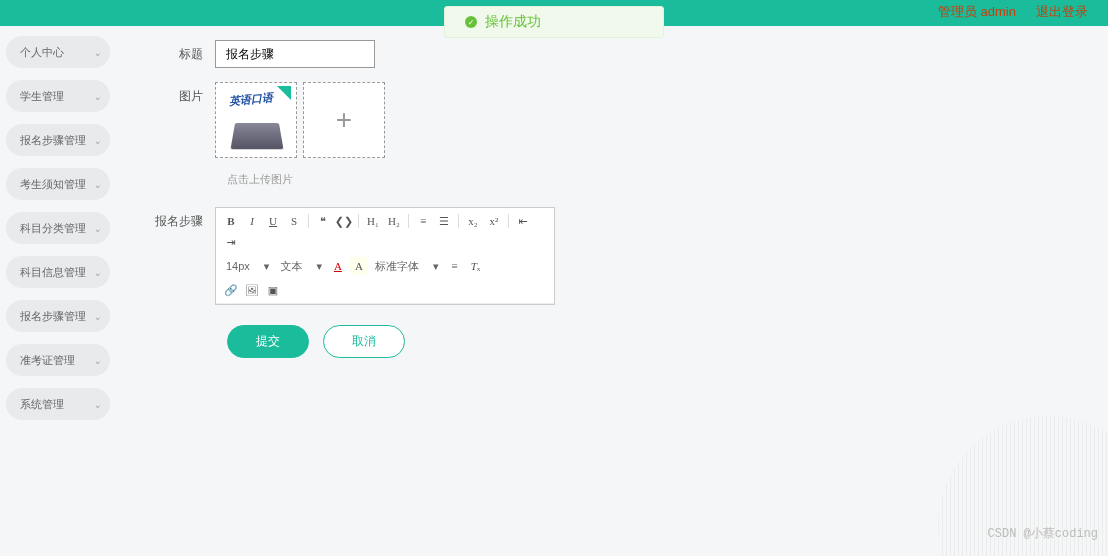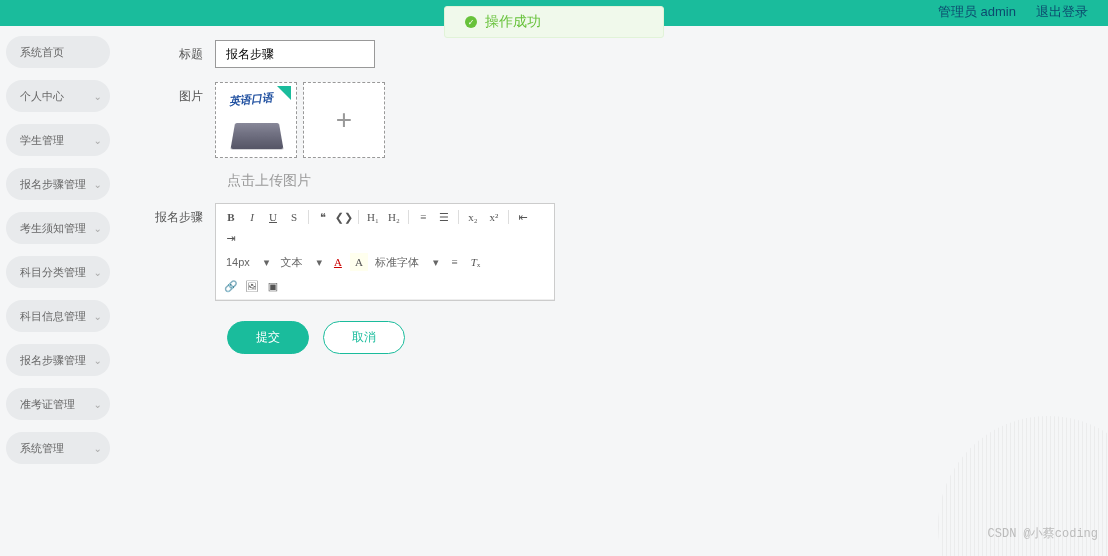--- a/index.html
+++ b/index.html
@@ -1,40 +1,40 @@
 <!DOCTYPE html>
 <html><head>
   <meta charset="utf-8">
   <style>
     * { margin: 0; padding: 0; box-sizing: border-box; }
     body { font-family: "Microsoft YaHei", Arial, sans-serif; font-size: 12px; background: #f5f6f7; width: 1108px; height: 556px; overflow: hidden; position: relative; }
     
     .topbar { height: 26px; background: #1abc9c; width: 100%; }
-    .header-right { position: absolute; right: 20px; top: 3px; display: flex; gap: 20px; font-size: 13px; color: #0c4a6e; }
+    .header-right { position: absolute; right: 20px; top: 3px; display: flex; gap: 20px; font-size: 13px; color: #c2410c; }
     .header-link { cursor: pointer; }
     
     .notification { position: absolute; left: 50%; transform: translateX(-50%); top: 6px; background: #f0f9eb; border: 1px solid #e1f3d8; border-radius: 3px; padding: 6px 20px; display: flex; align-items: center; gap: 8px; min-width: 220px; }
     .notif-icon { width: 12px; height: 12px; background: #67c23a; border-radius: 50%; display: flex; align-items: center; justify-content: center; color: #fff; font-size: 8px; }
     .notif-text { color: #67c23a; font-size: 14px; }
     
     .sidebar { position: absolute; left: 6px; top: 36px; width: 104px; display: flex; flex-direction: column; gap: 12px; }
     .sidebar-item { background: #e8eaec; border-radius: 16px; height: 32px; display: flex; align-items: center; justify-content: space-between; padding: 0 8px 0 14px; cursor: pointer; color: #666; font-size: 11px; }
     .sidebar-item.active { background: #1abc9c; color: #fff; }
     .sidebar-item.sub { margin-left: 6px; width: 98px; }
     .chev { font-size: 10px; color: #aaa; }
     
     .main { position: absolute; left: 125px; top: 30px; right: 0; bottom: 0; padding: 10px 30px; overflow: hidden; }
     .form-row { display: flex; align-items: flex-start; margin-bottom: 14px; }
     .form-label { width: 60px; text-align: right; padding-right: 12px; color: #555; font-size: 12px; padding-top: 6px; }
     .form-input { border: 1px solid #999; padding: 6px 10px; width: 160px; font-size: 12px; }
     
     .image-box { display: flex; gap: 6px; }
     .image-preview { width: 82px; height: 76px; border: 1px dashed #999; display: flex; align-items: center; justify-content: center; background: #fff; position: relative; overflow: hidden; }
     .image-add { width: 82px; height: 76px; border: 1px dashed #999; display: flex; align-items: center; justify-content: center; color: #999; font-size: 28px; font-weight: 200; cursor: pointer; background: #fff; }
-    .upload-hint { margin-left: 72px; color: #999; font-size: 14px; margin-bottom: 13px; }
+    .upload-hint { margin-left: 72px; color: #999; font-size: 11px; margin-bottom: 20px; }
     
     .book-img { width: 70px; height: 68px; position: relative; }
     .book-text { position: absolute; top: 6px; left: 8px; font-size: 11px; font-weight: bold; color: #2050a0; font-style: italic; transform: rotate(-5deg); }
     .book-shape { position: absolute; bottom: 4px; left: 12px; width: 48px; height: 30px; background: linear-gradient(#889, #556); border-radius: 2px; transform: perspective(80px) rotateX(30deg); }
     .book-corner { position: absolute; top: 0; right: 0; width: 0; height: 0; border-left: 14px solid transparent; border-top: 14px solid #1abc9c; }
     
     .editor-wrap { display: flex; }
     .editor { border: 1px solid #ccc; width: 340px; background: #fff; }
     .editor-toolbar { border-bottom: 1px solid #eee; padding: 4px 6px; display: flex; flex-wrap: wrap; align-items: center; gap: 3px; background: #fff; }
     .tb-btn { width: 18px; height: 18px; display: flex; align-items: center; justify-content: center; font-size: 11px; color: #555; cursor: pointer; font-family: serif; }
@@ -59,23 +59,20 @@
   <span class="header-link">管理员 admin</span>
   <span class="header-link">退出登录</span>
 </div>
 
 <div class="notification">
   <div class="notif-icon">✓</div>
   <span class="notif-text">操作成功</span>
 </div>
 
 <div class="sidebar">
-  <div class="sidebar-item">
-    <span>系统首页</span>
-  </div>
   <div class="sidebar-item">
     <span>个人中心</span>
     <span class="chev">⌄</span>
   </div>
   <div class="sidebar-item">
     <span>学生管理</span>
     <span class="chev">⌄</span>
   </div>
   <div class="sidebar-item">
     <span>报名步骤管理</span>

